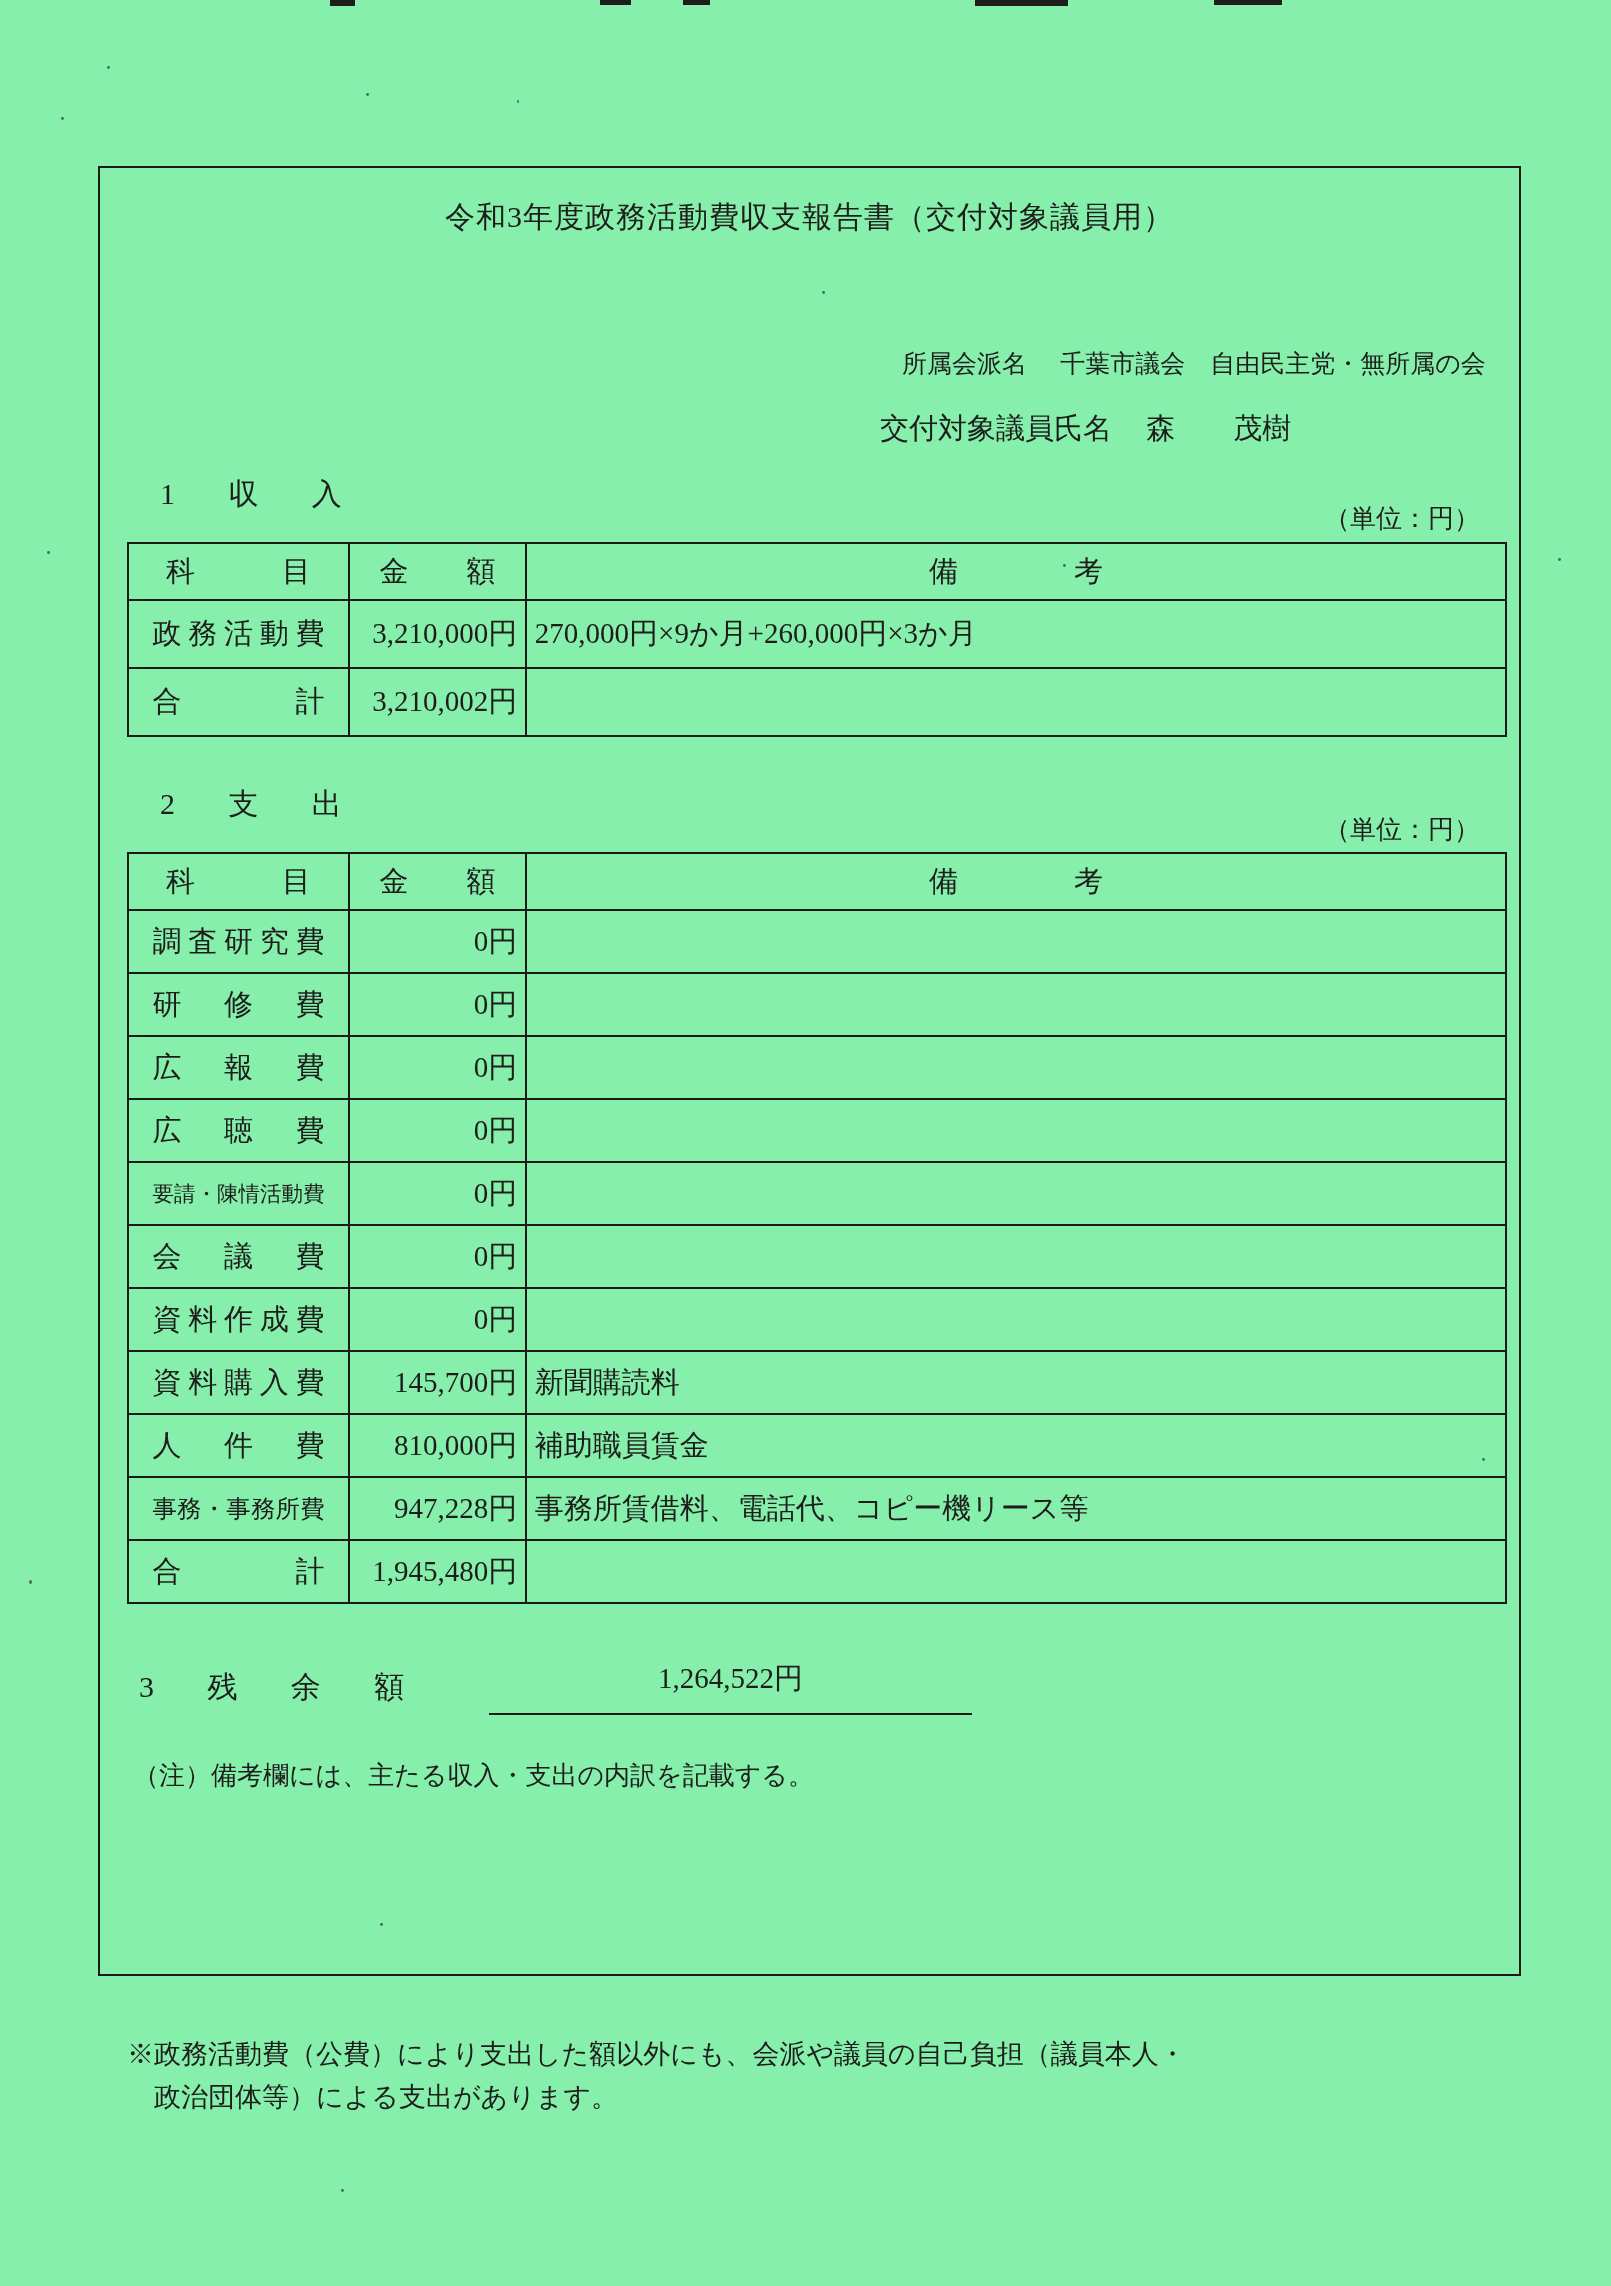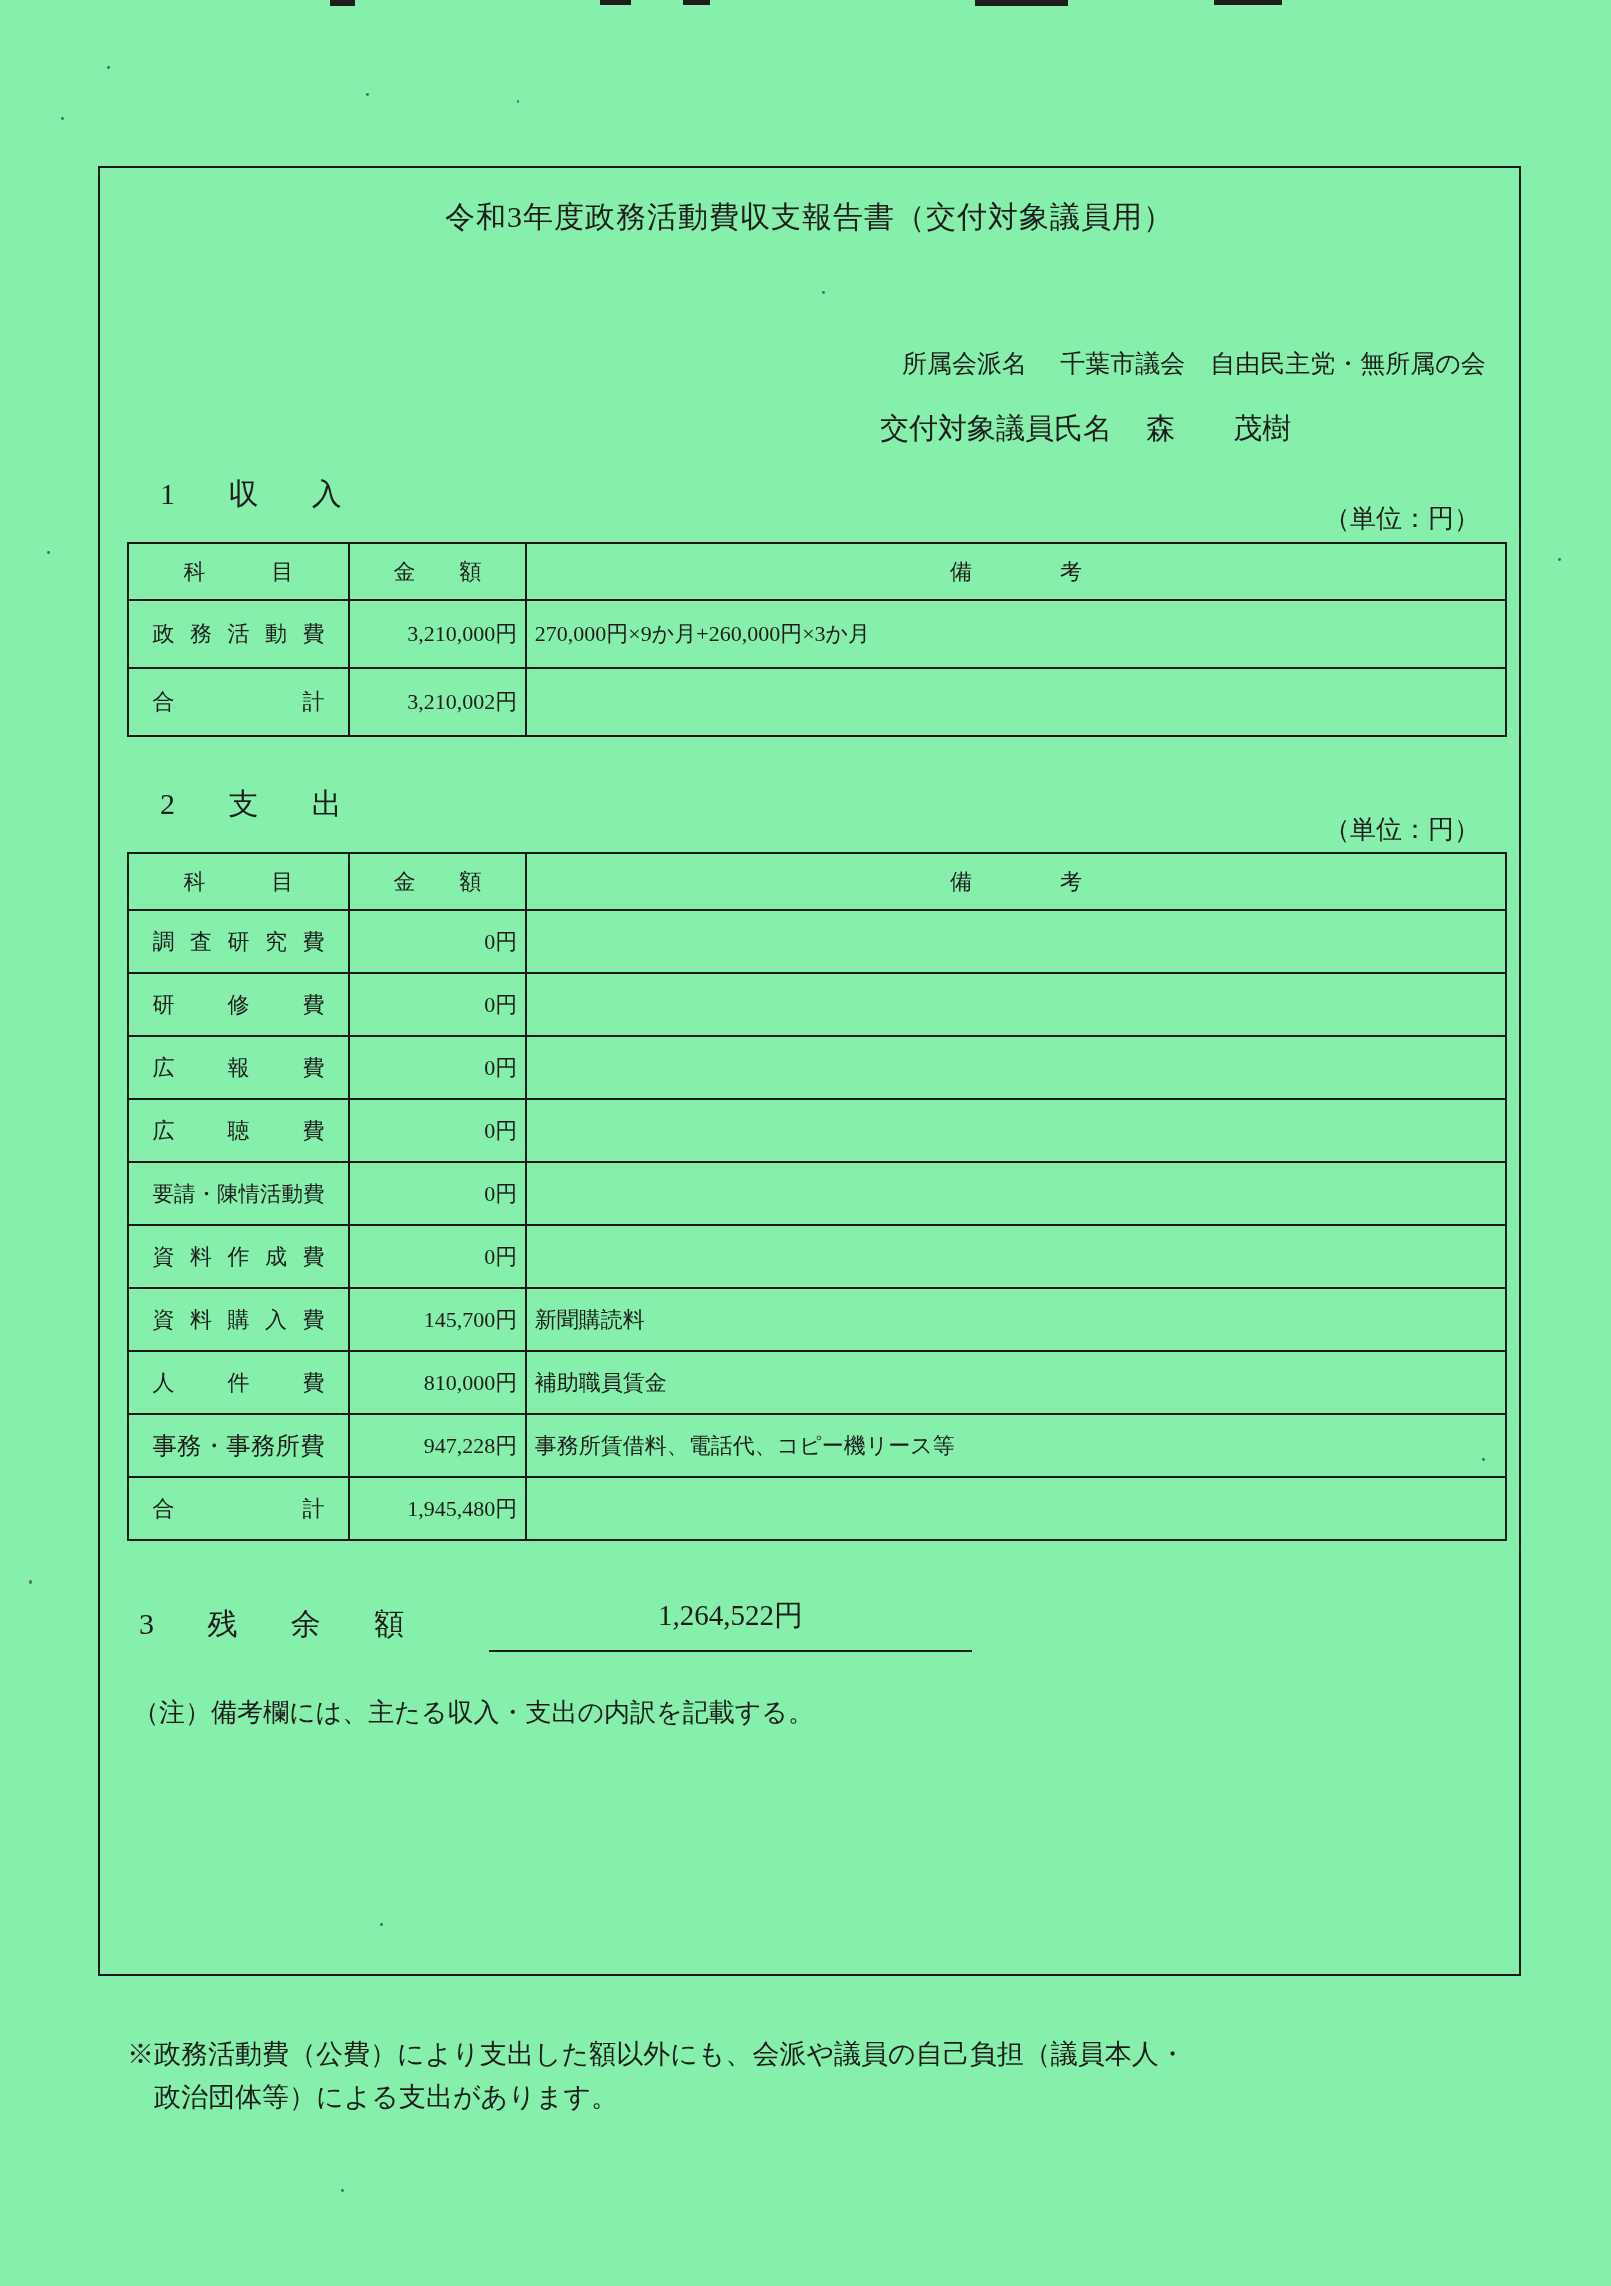--- a/index.html
+++ b/index.html
@@ -50,21 +50,21 @@
 
   table.report {
     margin-left: 27px;
     width: 1380px;
     border-collapse: collapse;
     table-layout: fixed;
   }
   table.report th, table.report td {
     border: 2.9px solid #1b1b19;
     font-weight: normal;
-    font-size: 22px;
+    font-size: 29px;
     overflow: hidden;
   }
   col.c1 { width: 221px; }
   col.c2 { width: 177px; }
   table.report th { height: 57px; text-align: center; }
   table.income td { height: 68px; }
   table.expense td { height: 63px; }
   td.c-item {
     padding: 0 23.4px;
     white-space: nowrap;
@@ -213,20 +213,25 @@
             <td class="c-amount">0円</td>
             <td class="c-remarks"></td>
           </tr>
 
           <tr>
             <td class="c-item" style="font-size: 21.5px;">要請・陳情活動費</td>
             <td class="c-amount">0円</td>
             <td class="c-remarks"></td>
           </tr>
 
+          <tr>
+            <td class="c-item">会議費</td>
+            <td class="c-amount">0円</td>
+            <td class="c-remarks"></td>
+          </tr>
 
           <tr>
             <td class="c-item">資料作成費</td>
             <td class="c-amount">0円</td>
             <td class="c-remarks"></td>
           </tr>
 
           <tr>
             <td class="c-item">資料購入費</td>
             <td class="c-amount">145,700円</td>

